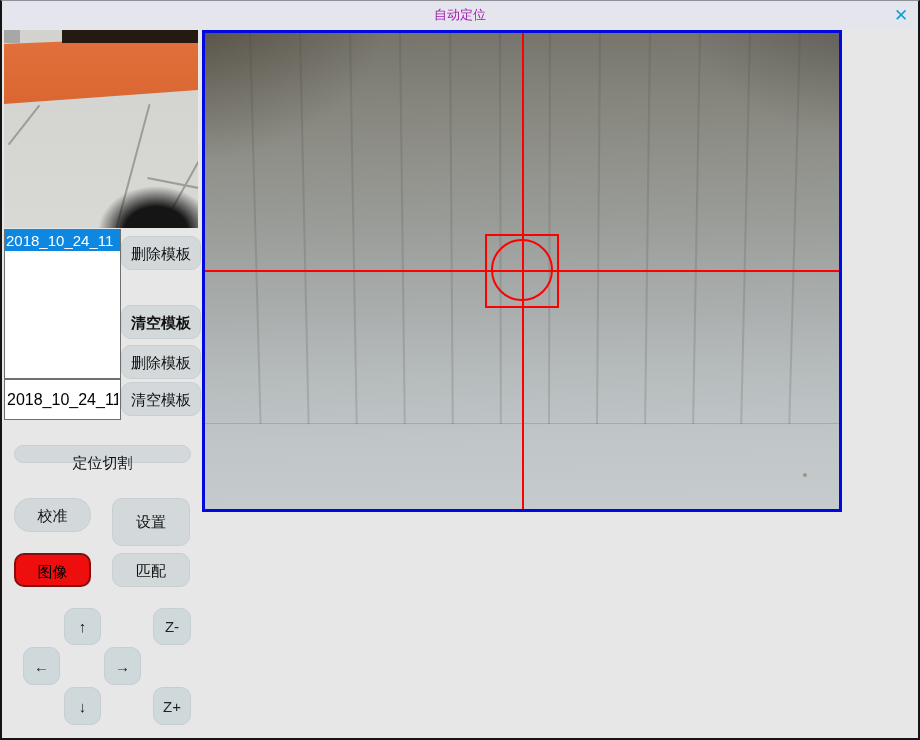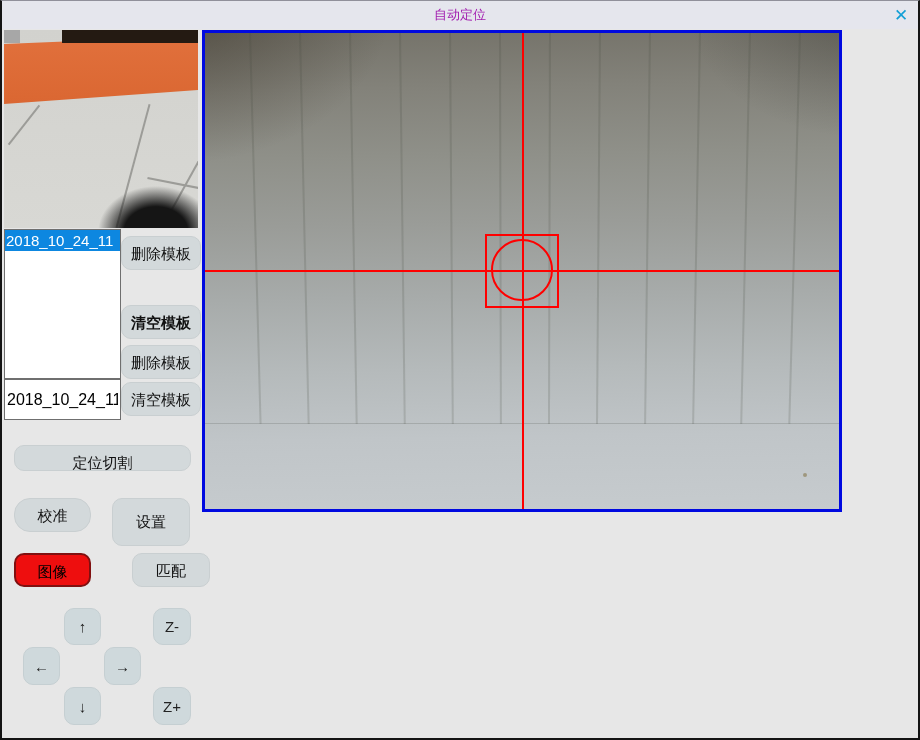--- a/index.html
+++ b/index.html
@@ -32,25 +32,25 @@
     border:1px solid #6f6f6f;overflow:hidden;}
   .list-item{height:21px;line-height:21px;background:#0d87e0;color:#fff;font-size:15px;
     padding-left:1px;white-space:nowrap;overflow:hidden;cursor:default;}
   #tname{position:absolute;left:2px;top:378px;width:117px;height:41px;background:#fff;
     border:1px solid #6f6f6f;font-size:16px;color:#000;padding:0 2px;}
   
   .btn{position:absolute;background:#d3d9db;border:1px solid #c9cfd1;border-radius:10px;
     font-size:15px;color:#111;text-align:center;cursor:pointer;padding:8px;}
   .tbtn{left:119px;width:80px;height:34px;}
   #btn-del{top:235px;} #btn-clr{top:304px;font-weight:bold;} #btn-eng{top:344px;} #btn-add{top:381px;}
-  #btn-poscut{left:12px;top:444px;width:177px;height:26px;}
+  #btn-poscut{left:12px;top:444px;width:177px;height:18px;}
   #btn-cal{left:12px;top:497px;width:77px;height:34px;border-radius:16px;}
   #btn-set{left:110px;top:497px;width:78px;height:48px;}
   #btn-img{left:12px;top:552px;width:77px;height:34px;background:#ee0e0e;border:2px solid #801010;color:#000;}
-  #btn-match{left:110px;top:552px;width:78px;height:34px;margin-left:20px;}
+  #btn-match{left:110px;top:552px;width:78px;height:34px;}
   .jog{background:#cfd9dc;border:1px solid #c5cfd2;border-radius:10px;font-size:15px;color:#222;}
   #jog-up{left:62px;top:607px;width:37px;height:37px;}
   #jog-zm{left:151px;top:607px;width:38px;height:37px;}
   #jog-left{left:21px;top:646px;width:37px;height:38px;}
   #jog-right{left:102px;top:646px;width:37px;height:38px;}
   #jog-down{left:62px;top:686px;width:37px;height:38px;}
   #jog-zp{left:151px;top:686px;width:38px;height:38px;}
   
   #camera{position:absolute;left:200px;top:29px;width:640px;height:482px;
     border:3px solid #0009e0;overflow:hidden;

